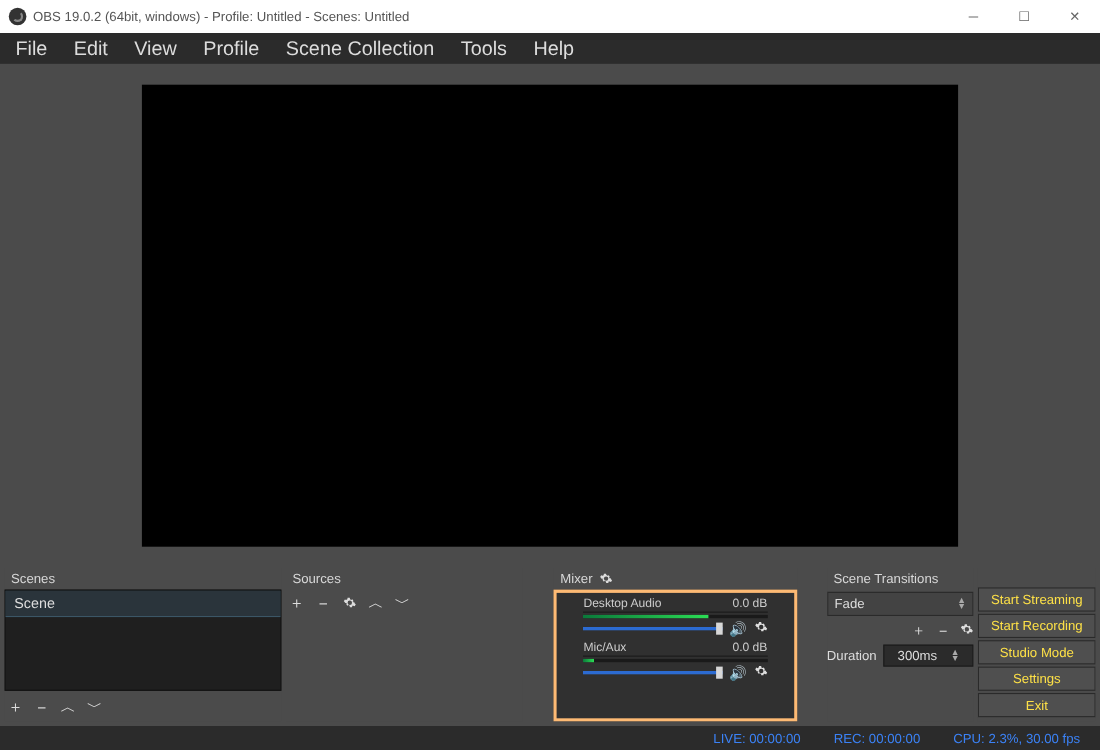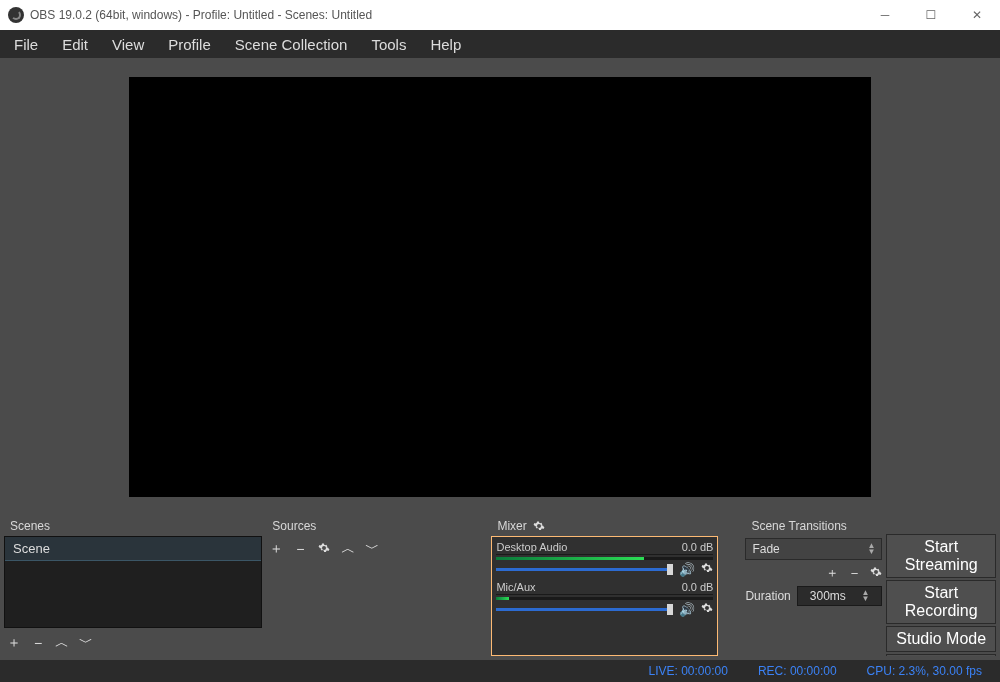--- a/index.html
+++ b/index.html
@@ -5,54 +5,54 @@
 * { margin: 0; padding: 0; box-sizing: border-box; font-family: "Segoe UI", Arial, sans-serif; }
 body { background: #fff; width: 1000px; height: 682px; overflow: hidden; }
 .window { width: 1000px; height: 682px; background: #2b2b2b; display: flex; flex-direction: column; }
 .titlebar { height: 30px; background: #fff; display: flex; align-items: center; color: #555; font-size: 12px; }
 .titlebar-icon { width: 16px; height: 16px; margin: 0 6px 0 8px; background: #333; border-radius: 50%; position: relative; }
 .titlebar-icon::after { content: ""; position: absolute; inset: 3px; border: 2px solid #888; border-radius: 50%; border-top-color: transparent; border-left-color: transparent; }
 .titlebar-text { flex: 1; }
 .win-controls { display: flex; }
 .win-btn { width: 46px; height: 30px; display: flex; align-items: center; justify-content: center; color: #666; font-size: 12px; cursor: pointer; }
 .menubar { height: 28px; background: #2b2b2b; display: flex; align-items: center; padding: 0 4px; gap: 4px; }
-.menubar-item { color: #ddd; font-size: 15px; padding: 4px 10px; cursor: pointer; }
+.menubar-item { color: #ddd; font-size: 18px; padding: 4px 10px; cursor: pointer; }
 .main { flex: 1; background: #4b4b4b; display: flex; flex-direction: column; padding: 4px; gap: 4px; }
 .preview { flex: 1; display: flex; align-items: center; justify-content: center; }
 .canvas { background: #000; width: 742px; height: 420px; }
 .docks { height: 140px; display: flex; gap: 4px; }
 .dock { background: #4b4b4b; display: flex; flex-direction: column; overflow: hidden; }
 .dock-title { font-size: 12px; color: #d8d8d8; padding: 3px 6px; display: flex; align-items: center; gap: 6px; }
 .list { flex: 1; background: #1f1f1f; border: 1px solid #111; margin: 0 0 2px 0; overflow: hidden; }
 .list-item { font-size: 13px; color: #ddd; padding: 4px 8px; display: flex; align-items: center; gap: 6px; }
 .list-item.selected { background: #2a343b; outline: 1px solid #3b5666; }
 .toolbar { display: flex; gap: 8px; padding: 4px 2px; align-items: center; }
 .tb-btn { color: #ddd; font-size: 14px; cursor: pointer; width: 16px; text-align: center; }
-.mixer-body { flex: 1; background: #303030; border: 1px solid #fdba74; padding: 4px 4px; display: flex; flex-direction: column; gap: 4px; }
+.mixer-body { flex: 1; background: #303030; border: 3px solid #fdba74; padding: 4px 24px; display: flex; flex-direction: column; gap: 4px; }
 .mixer-ch { display: flex; flex-direction: column; gap: 2px; }
 .mixer-row1 { display: flex; justify-content: space-between; font-size: 11px; color: #ccc; border-bottom: 1px solid #1a1a1a; padding-bottom: 1px; }
 .meter { height: 3px; background: #1a1a1a; position: relative; }
 .meter .bar { position: absolute; left: 0; top: 0; bottom: 0; background: linear-gradient(to right, #0a7a3a, #2bdd55); }
 .slider-row { display: flex; align-items: center; gap: 6px; }
 .slider { flex: 1; height: 3px; background: #2c6bd1; position: relative; }
 .slider .thumb { position: absolute; right: 0; top: -4px; width: 6px; height: 11px; background: #d7d7d7; }
 .icon-btn { color: #ddd; font-size: 13px; cursor: pointer; }
 .transitions { display: flex; flex-direction: column; gap: 4px; padding: 2px 0; }
 .select { background: #434343; border: 1px solid #2a2a2a; color: #ddd; font-size: 12px; padding: 3px 6px; display: flex; align-items: center; justify-content: space-between; }
 .spin-arrows { font-size: 8px; color: #aaa; line-height: 6px; }
 .trow { display: flex; align-items: center; gap: 6px; font-size: 12px; color: #ddd; }
 .dur-input { flex: 1; background: #2b2b2b; border: 1px solid #1a1a1a; color: #ddd; font-size: 12px; padding: 2px 12px; display: flex; justify-content: space-between; align-items: center; }
 .control-col { display: flex; flex-direction: column; gap: 2px; padding-top: 18px; }
-.ctrl-btn { background: #4f4f4f; border: 1px solid #2a2a2a; color: #ffffff; font-size: 16px; padding: 3px 8px; text-align: center; cursor: pointer; min-width: 104px; }
+.ctrl-btn { background: #4f4f4f; border: 1px solid #2a2a2a; color: #fde047; font-size: 12px; padding: 3px 8px; text-align: center; cursor: pointer; min-width: 104px; }
 .statusbar { height: 22px; background: #2b2b2b; color: #3b82f6; font-size: 12px; display: flex; align-items: center; justify-content: flex-end; gap: 30px; padding: 0 18px; }
 .gear-svg { width: 12px; height: 12px; }
 .eye-svg { width: 14px; height: 14px; }
 .dock-scenes { width: 264px; }
 .dock-sources { width: 226px; }
-.dock-mixer { width: 232px; }
+.dock-mixer { width: 232px; margin-left: 24px; }
 .dock-trans { width: 140px; margin-left: 23px; }
 .dock-ctrl { width: 112px; }
 </style>
 </head>
 <body>
 
 <div class="window">
 
   <div class="titlebar">
     <div class="titlebar-icon"></div>

